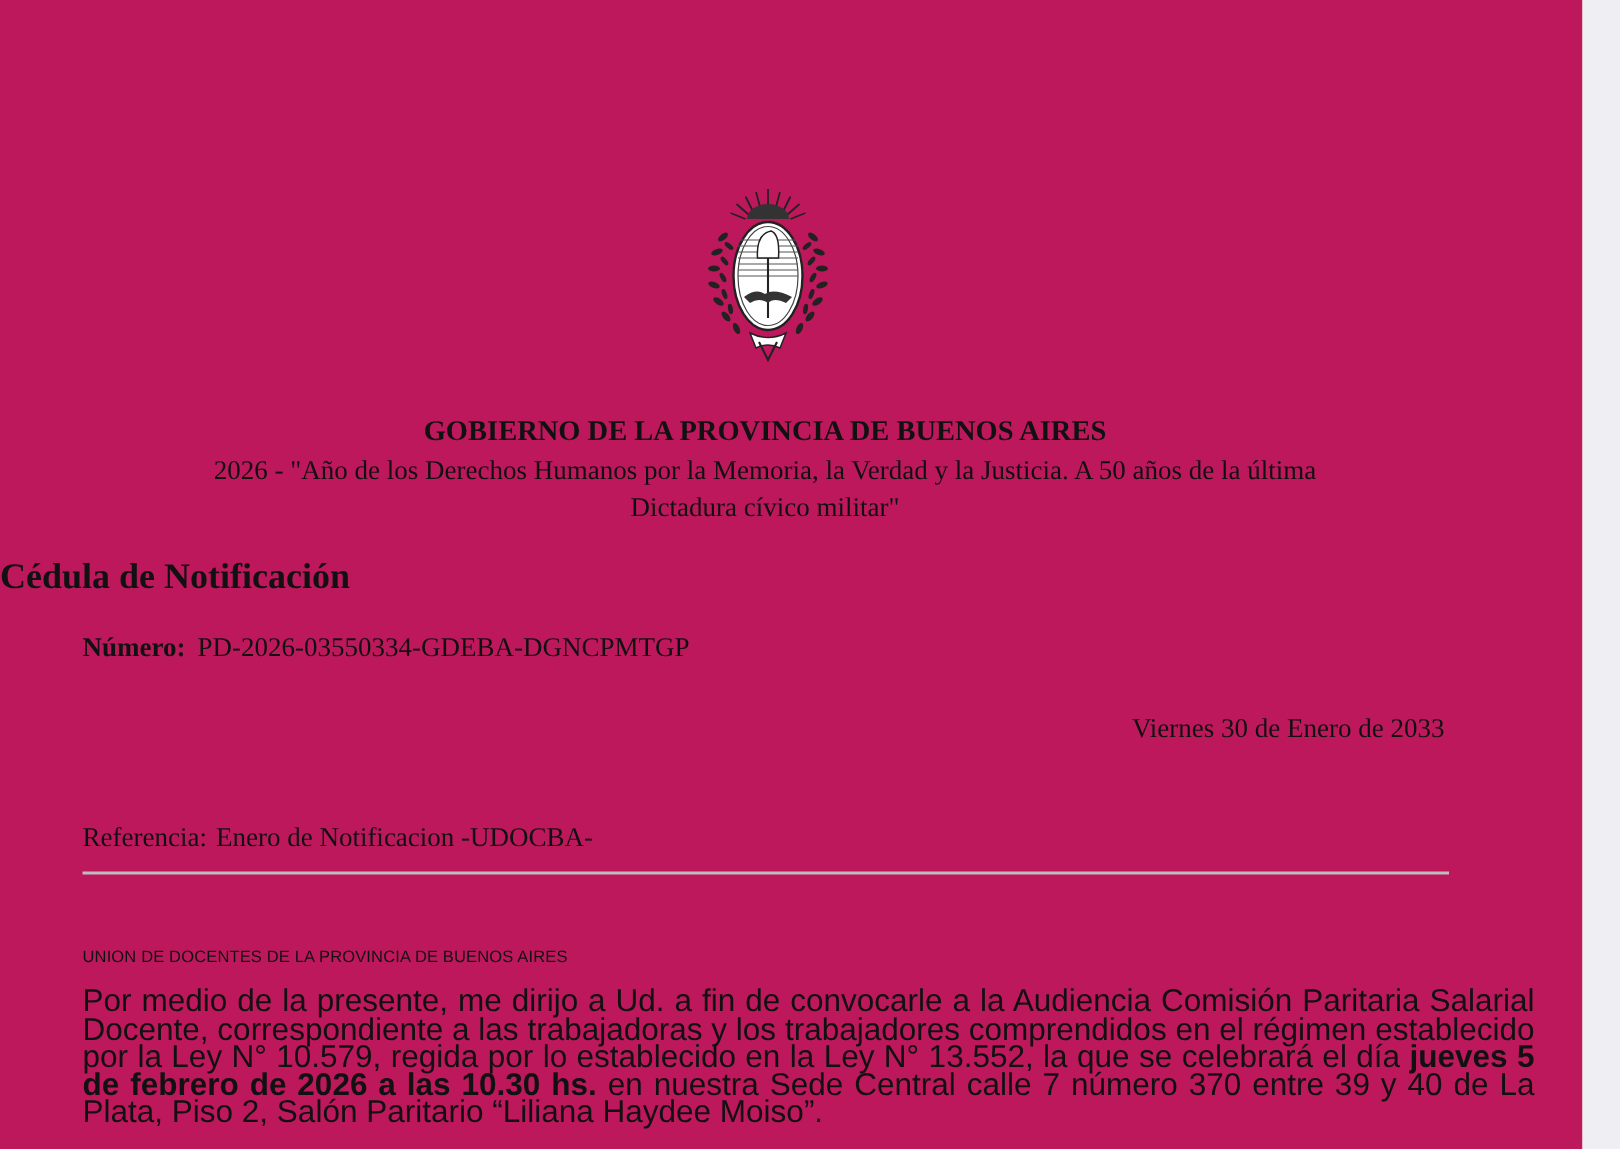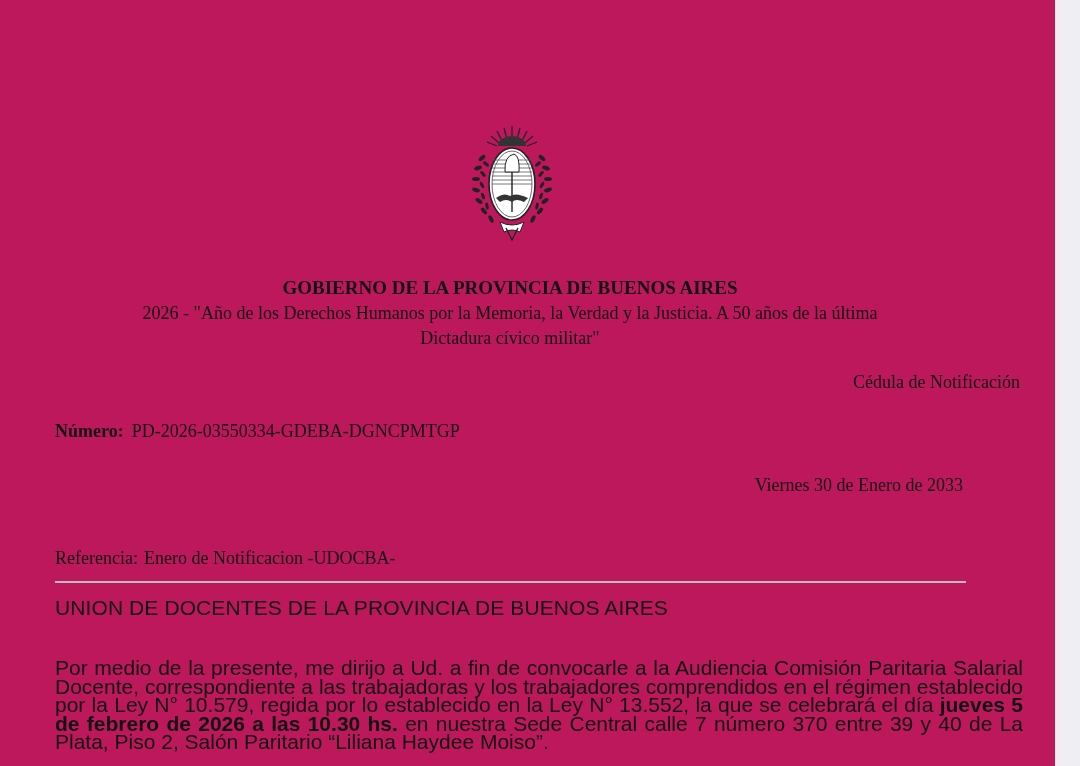--- a/index.html
+++ b/index.html
@@ -11,34 +11,34 @@
 
     .coat { position: absolute; left: 470px; top: 124px; width: 84px; height: 120px; }
 
     .serif { font-family: "Liberation Serif", serif; }
     .sans { font-family: "Liberation Sans", sans-serif; }
 
     .gov-title { position: absolute; left: 0; width: 1020px; top: 277px; text-align: center;
       font-size: 19px; font-weight: bold; letter-spacing: 0; }
     .motto { position: absolute; left: 60px; width: 900px; top: 301px; text-align: center;
       font-size: 18px; line-height: 25px; }
-    .doc-type { position: absolute; left: 0; width: 1020px; top: 372px; text-align: right;
-      font-size: 18px; font-weight: normal; }
+    .doc-type { position: absolute; left: 0; width: 1020px; top: 372px; text-align: left;
+      font-size: 24px; font-weight: bold; }
 
     .numero { position: absolute; left: 55px; top: 421px; font-size: 18px; }
     .numero b { font-weight: bold; margin-right: 8px; }
 
     .place { position: absolute; right: 92px; top: 471px; text-align: right; font-size: 18px; line-height: 29px; }
 
     .referencia { position: absolute; left: 55px; top: 548px; font-size: 18px; }
     .referencia b { font-weight: normal; margin-right: 6px; }
 
     .divider { position: absolute; left: 55px; top: 581px; width: 911px; height: 2px; background: #bdbdbd; }
 
-    .recipient { position: absolute; left: 55px; top: 596px; font-size: 21px; letter-spacing: 0.1px; }
+    .recipient { position: absolute; left: 55px; top: 632px; font-size: 11px; letter-spacing: 0.1px; }
     .body-text { position: absolute; left: 55px; top: 659px; width: 968px; font-size: 21px;
       line-height: 18.5px; text-align: justify; }
     .body-text b { font-weight: bold; }
   </style>
 </head>
 <body>
 
 <div class="page">
 
   <svg class="coat" viewBox="0 0 84 120" xmlns="http://www.w3.org/2000/svg">

